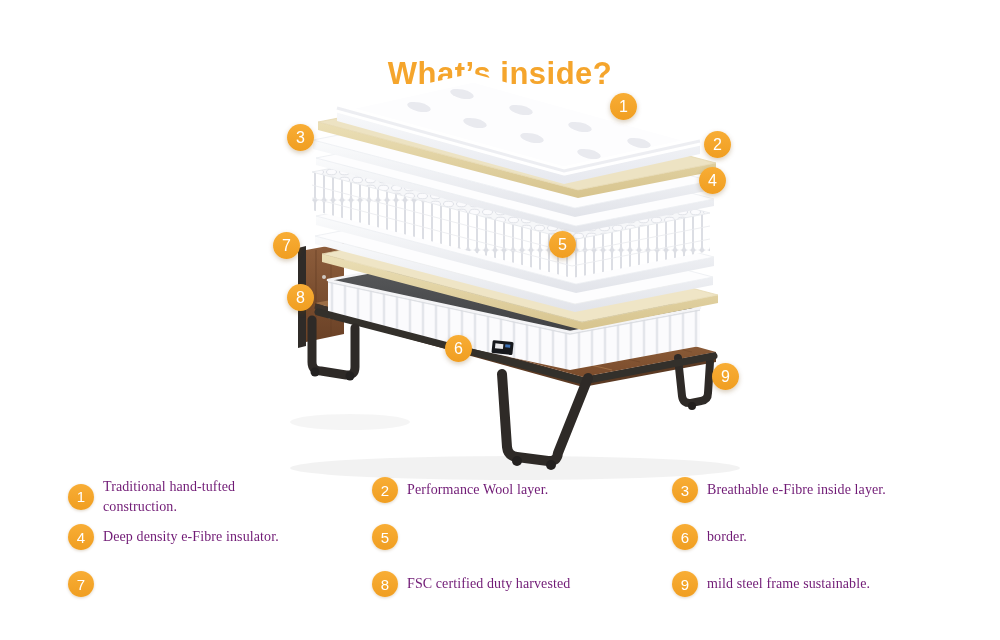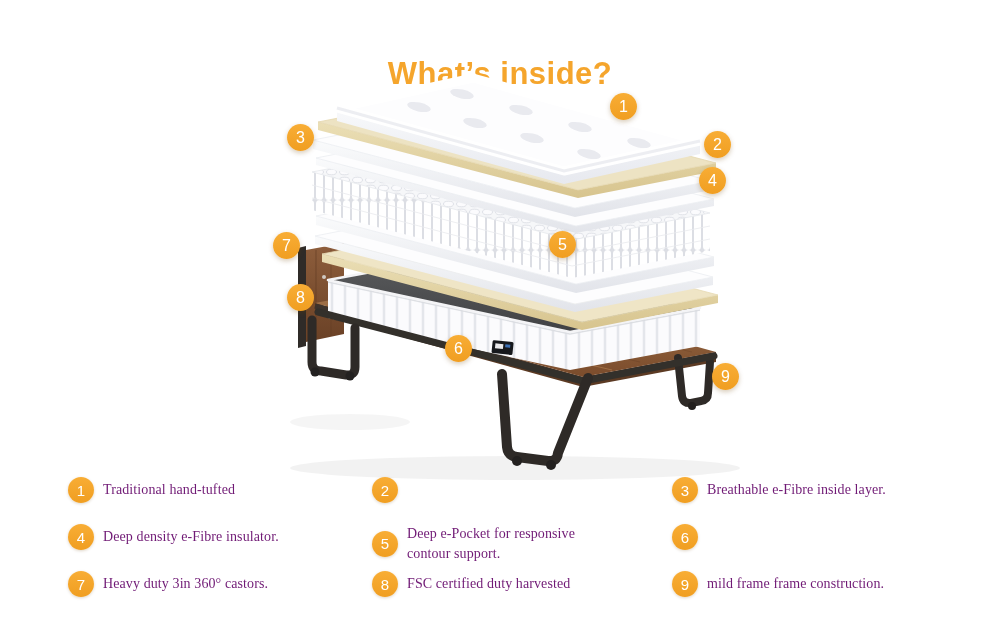--- a/index.html
+++ b/index.html
@@ -172,73 +172,71 @@
     <div class="badge callout" style="left:287px;top:284px;">8</div>
     <div class="badge callout" style="left:712px;top:363px;">9</div>
   </div>
 
   <div>
 
     <div class="legend-item" style="left:68px;top:477px;">
       <div class="badge legend-badge">1</div>
       <div class="legend-text">
         <div class="ln">Traditional hand-tufted</div>
+        <div class="ln">construction.</div>
       </div>
     </div>
 
     <div class="legend-item" style="left:372px;top:477px;">
       <div class="badge legend-badge">2</div>
+      <div class="legend-text">
+        <div class="ln">Performance Wool layer.</div>
+        <div class="ln"></div>
+      </div>
     </div>
 
     <div class="legend-item" style="left:672px;top:477px;">
       <div class="badge legend-badge">3</div>
       <div class="legend-text">
         <div class="ln">Breathable e-Fibre inside layer.</div>
         <div class="ln"></div>
       </div>
     </div>
 
     <div class="legend-item" style="left:68px;top:524px;">
       <div class="badge legend-badge">4</div>
       <div class="legend-text">
         <div class="ln">Deep density e-Fibre insulator.</div>
         <div class="ln"></div>
       </div>
     </div>
 
     <div class="legend-item" style="left:372px;top:524px;">
       <div class="badge legend-badge">5</div>
-      <div class="legend-text">
-        <div class="ln">Deep e-Pocket for responsive</div>
-        <div class="ln">contour support.</div>
-      </div>
     </div>
 
     <div class="legend-item" style="left:672px;top:524px;">
       <div class="badge legend-badge">6</div>
       <div class="legend-text">
+        <div class="ln">border.</div>
       </div>
     </div>
 
     <div class="legend-item" style="left:68px;top:571px;">
       <div class="badge legend-badge">7</div>
-      <div class="legend-text">
-        <div class="ln">Heavy duty 3in 360° castors.</div>
-        <div class="ln"></div>
-      </div>
     </div>
 
     <div class="legend-item" style="left:372px;top:571px;">
       <div class="badge legend-badge">8</div>
       <div class="legend-text">
         <div class="ln">FSC certified duty harvested</div>
       </div>
     </div>
 
     <div class="legend-item" style="left:672px;top:571px;">
       <div class="badge legend-badge">9</div>
       <div class="legend-text">
-        <div class="ln">mild frame frame construction.</div>
+        <div class="ln">mild steel frame sustainable.</div>
       </div>
     </div>
 
   </div>
 </div>
 
 </body></html>

